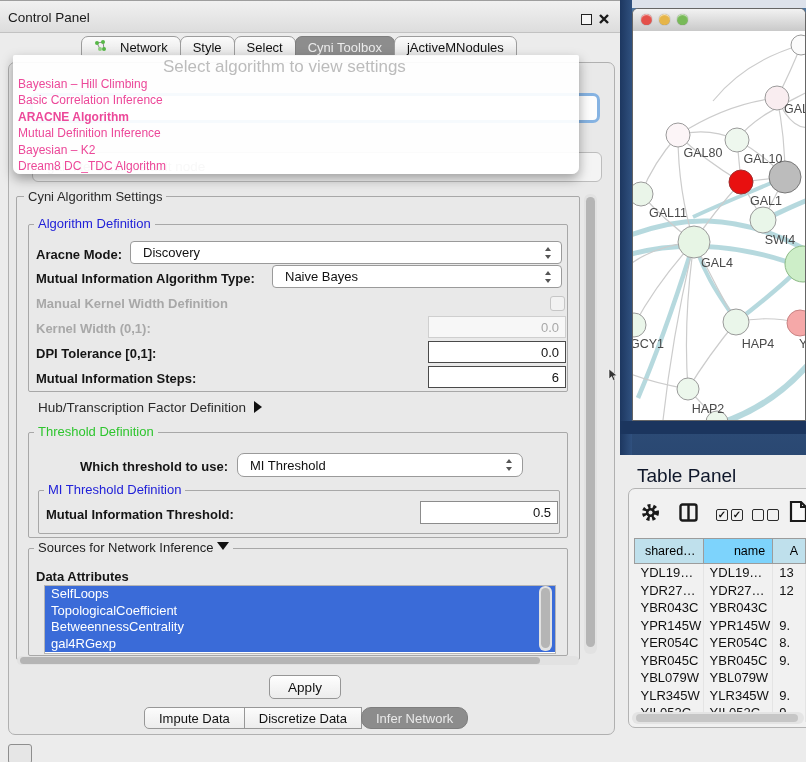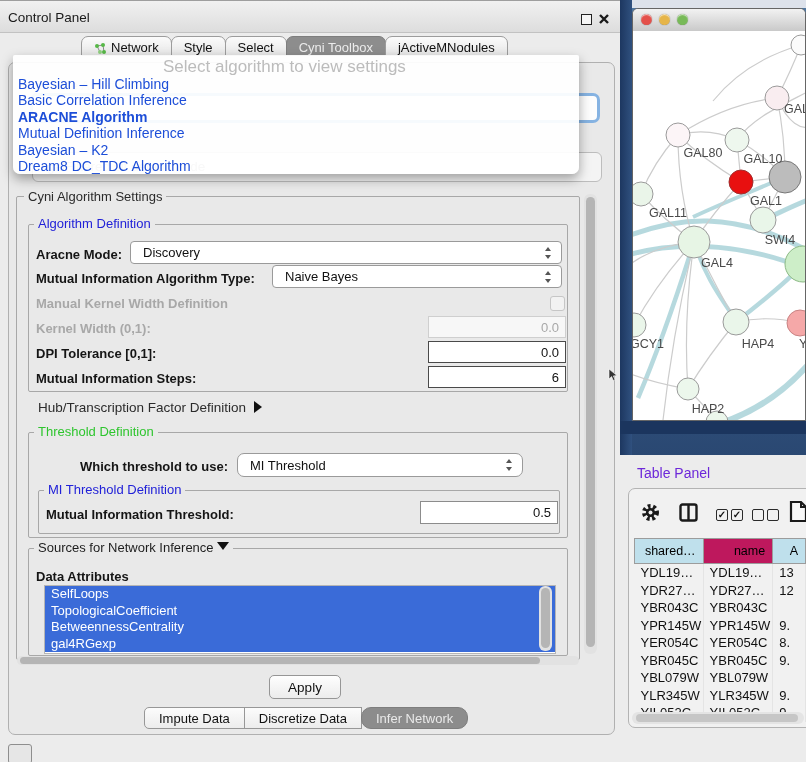--- a/index.html
+++ b/index.html
@@ -8,34 +8,34 @@
   .abs{position:absolute}
   
   #lw-titlebar{left:0;top:0;width:620px;height:33px;background:linear-gradient(#f1f1f1,#dddddd);
     border-top:1px solid #9e9e9e;border-bottom:1px solid #c2c2c2;box-sizing:border-box}
   #lw-title{left:8px;top:9px;font-size:13.5px;color:#1a1a1a}
   #float-ic{left:581px;top:13px;width:9px;height:9px;border:1.5px solid #222;background:#f5f5f5}
   
   #tabs{left:82px;top:36px;height:23px;display:flex;position:absolute}
   .tab{border:1px solid #9c9c9c;margin-left:-1px;padding:3px 12px 0 12px;font-size:13px;color:#111;
     background:linear-gradient(#fbfbfb,#e7e7e7);border-radius:7px 7px 0 0;height:20px;box-sizing:border-box;
-    display:flex;align-items:flex-end;gap:5px;white-space:nowrap}
+    display:flex;align-items:flex-start;gap:14px;white-space:nowrap}
   .tab.sel{background:#8d8d8d;color:#ececec;border-color:#7e7e7e}
   
   #panel{left:8px;top:62px;width:605px;height:671px;border:1px solid #b0b0b0;border-radius:7px;background:#e9e9e9}
   
   .ghostlbl{font-size:13px;color:#9a9a9a}
   #ghost-combo1{left:30px;top:93px;width:570px;height:30px;background:#fdfdfd;border:3px solid #86b3e2;border-radius:7px;box-sizing:border-box}
   #ghost-combo2{left:32px;top:152px;width:570px;height:30px;background:#f4f4f4;border:1px solid #bdbdbd;border-radius:6px;box-sizing:border-box}
   #ghost-combo2 span{position:absolute;left:14px;top:6px;font-size:13.5px;color:#9a9a9a}
   
   #popup{left:13px;top:55px;width:566px;height:119px;background:rgba(255,255,255,0.93);
     box-shadow:0 5px 12px rgba(0,0,0,0.35);border-radius:2px 2px 7px 7px;z-index:6}
   .pop-ph{position:absolute;left:150px;top:2px;font-size:17px;color:#bcbcbc}
-  .pop-item{position:absolute;left:5px;font-size:14px;color:#1d4ed8;line-height:16px;white-space:nowrap}
+  .pop-item{position:absolute;left:5px;font-size:12px;color:#ec4899;line-height:16px;white-space:nowrap}
   .pop-item.b{font-weight:bold}
   
   .grp{position:absolute;border:1px solid #a8a8a8;border-radius:2px}
   .grp-title{position:absolute;font-size:13px;background:#e9e9e9;padding:0 4px;line-height:14px;white-space:nowrap}
   .lbl{position:absolute;font-size:13px;font-weight:bold;color:#151515;white-space:nowrap}
   .lbl.dis{color:#a8a8a8}
   .plain{font-weight:normal;font-size:13.5px;color:#2b2b2b}
   
   .combo{position:absolute;background:#fff;border:1px solid #9a9a9a;border-radius:4px;box-sizing:border-box;
     font-size:13px;color:#111;display:flex;align-items:center;padding-left:12px}
@@ -71,24 +71,24 @@
   #desk-strip{left:620px;top:0;width:12px;height:455px;background:linear-gradient(90deg,#1d3760,#30517f)}
   #desk-band{left:620px;top:421px;width:186px;height:13px;background:#1b355e}
   #netwin{left:632px;top:8px;width:174px;height:413px;border:1px solid #666;border-radius:6px 6px 0 0;
     overflow:hidden;box-sizing:border-box;background:#fff}
   #nw-title{position:absolute;left:0;top:0;width:100%;height:22px;background:linear-gradient(#f2f2f2,#c9c9c9);border-bottom:1px solid #999}
   .light{position:absolute;top:5px;width:11px;height:11px;border-radius:50%;box-shadow:inset 0 1px 1px rgba(255,255,255,.7),0 0 1px rgba(0,0,0,.5)}
   #canvas{position:absolute;left:0;top:22px;width:172px;height:389px;background:#fff;overflow:hidden}
   .nlab{position:absolute;font-size:12.5px;color:#4a4a4a;white-space:nowrap;transform:translateX(-50%)}
   .nlab.edge{transform:none}
   
-  #tp-title{left:637px;top:465px;font-size:14px;color:#6d28d9}
+  #tp-title{left:637px;top:465px;font-size:19px;color:#0f172a}
   #tp-box{left:628px;top:488px;width:192px;height:238px;background:#f1f1f1;border:1px solid #b3b3b3;border-radius:7px}
   .tbl{position:absolute;left:634px;top:538px;border-collapse:collapse;table-layout:fixed;font-size:12.5px}
-  .tbl th{height:24px;border:1px solid #9c9c9c;background:#be185d;font-weight:normal;text-align:right;padding:0 7px 0 0;overflow:hidden;white-space:nowrap}
+  .tbl th{height:24px;border:1px solid #9c9c9c;background:#7dd3fc;font-weight:normal;text-align:right;padding:0 7px 0 0;overflow:hidden;white-space:nowrap}
   .tbl th.selcol{background:#bfe0ec}
   .tbl td{height:17.5px;font-size:13px;color:#111;padding:0 0 0 6px;overflow:hidden;white-space:nowrap;border-right:1px solid #e4e4e4}
   .mini-sq{left:8px;top:744px;width:22px;height:18px;background:#e6e6e6;border:1.5px solid #8e8e8e;border-radius:3px}
   .icbox{position:absolute}
   .cbx{display:inline-block;width:10px;height:10px;border:1.5px solid #2a2a2a;border-radius:2px;margin-right:3px;
     font-size:10px;line-height:10px;text-align:center;color:#111;font-weight:bold;vertical-align:top}
 </style>
 </head>
 <body>
 

